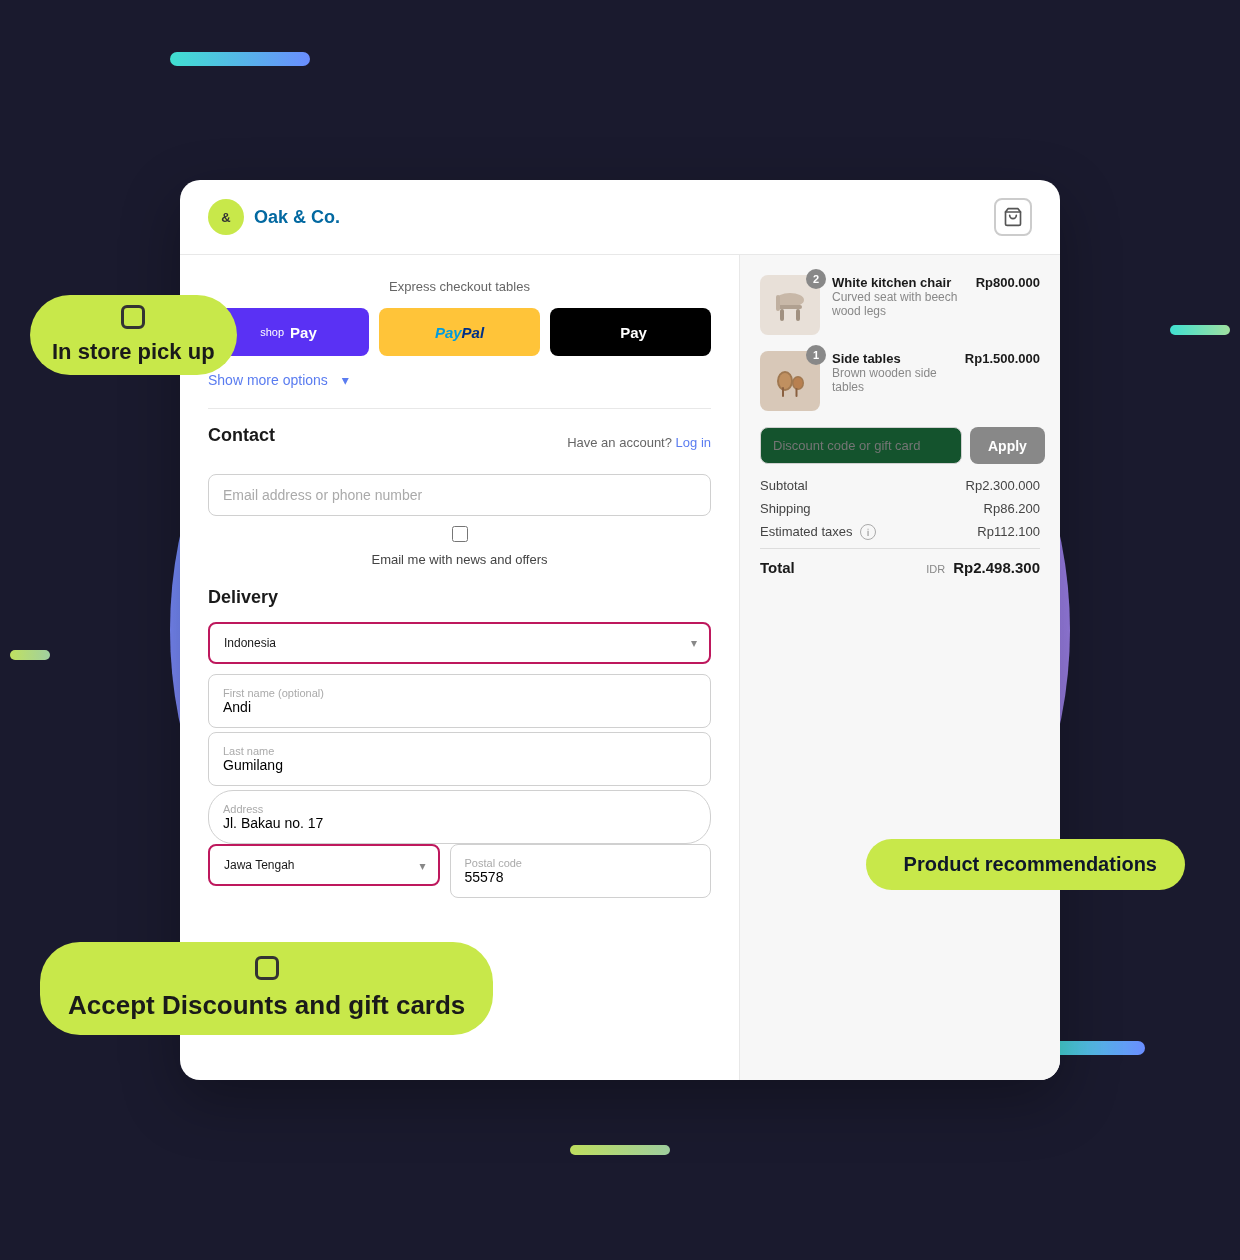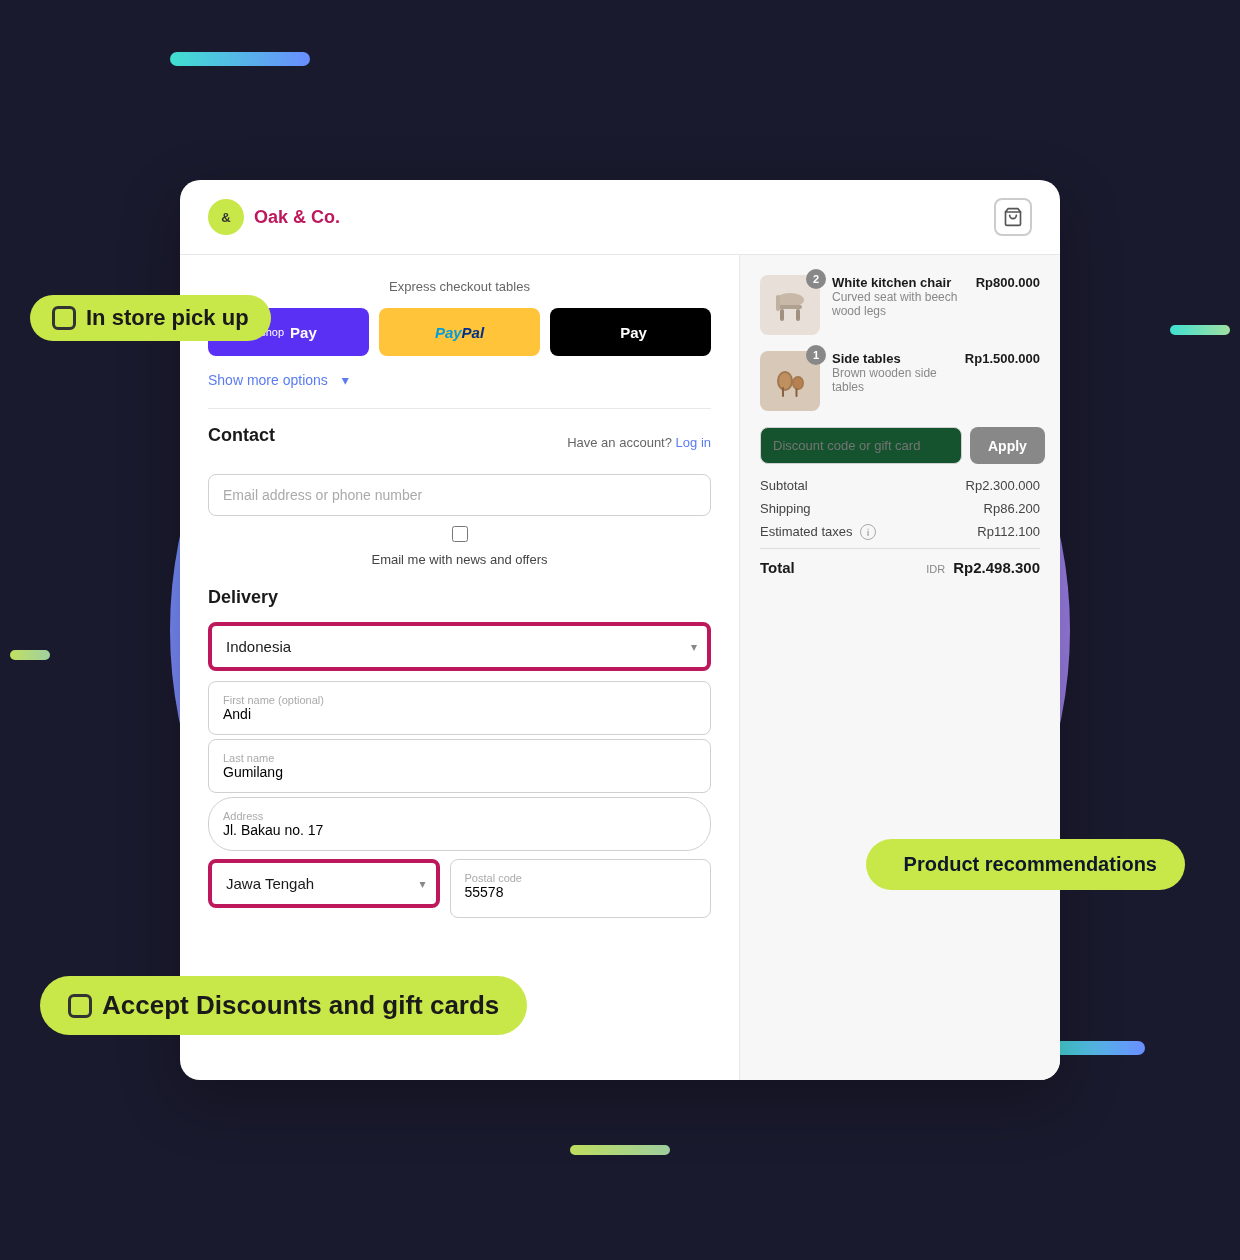--- a/index.html
+++ b/index.html
@@ -43,20 +43,21 @@
       border-radius: 40px;
       padding: 10px 22px;
       font-size: 22px;
       font-weight: 700;
       color: #1a1a1a;
       display: flex;
       align-items: center;
       gap: 10px;
       z-index: 10;
       white-space: nowrap;
+      flex-direction: column;
     }
     .annotation .ann-checkbox {
       width: 24px;
       height: 24px;
       border: 3px solid #333;
       border-radius: 6px;
       background: transparent;
       display: inline-block;
     }
     .annotation-pickup { top: 295px; left: 30px; }
@@ -112,21 +113,21 @@
       display: flex;
       align-items: center;
       justify-content: center;
       font-weight: 800;
       font-size: 13px;
       color: #333;
     }
     .logo-name {
       font-size: 18px;
       font-weight: 600;
-      color: #be185d;
+      color: #0369a1;
     }
     .cart-icon-btn {
       background: none;
       border: 2px solid #ccc;
       border-radius: 8px;
       width: 38px;
       height: 38px;
       cursor: pointer;
       display: flex;
       align-items: center;
@@ -244,24 +245,24 @@
       color: #444;
     }
 
     
     .select-wrapper {
       position: relative;
       margin-bottom: 10px;
     }
     .select-wrapper select {
       width: 100%;
-      border: 4px solid #be185d;
+      border: 2px solid #be185d;
       border-radius: 8px;
       padding: 12px 14px;
-      font-size: 15px;
+      font-size: 12px;
       color: #1a1a1a;
       appearance: none;
       background: #fff;
       outline: none;
     }
     .select-arrow {
       position: absolute;
       right: 14px;
       top: 50%;
       transform: translateY(-50%);
@@ -516,21 +517,21 @@
       <div class="form-input" style="margin-bottom:4px;position:relative;">
         <div style="font-size:11px;color:#aaa;">First name (optional)</div>
         <input style="border: none; outline: none; width: 100%; font-size: 14px; padding: 0px;" type="text" value="Andi">
       </div>
 
       <div class="form-input" style="margin-bottom:4px;position:relative;">
         <div style="font-size:11px;color:#aaa;">Last name</div>
         <input style="border: none; outline: none; width: 100%; font-size: 14px; padding: 0px;" type="text" value="Gumilang">
       </div>
 
-      <div class="form-input" style="margin-bottom:8px;position:relative;border-radius:25px;">
+      <div class="form-input" style="margin-bottom:0;position:relative;border-radius:25px;">
         <div style="font-size:11px;color:#aaa;">Address</div>
         <input style="border: none; outline: none; width: 100%; font-size: 14px; padding: 0px;" type="text" value="Jl. Bakau no. 17">
       </div>
 
 
       <div class="half-row">
         <div class="select-wrapper">
           <select>
             <option>Jawa Tengah</option>
           </select>

